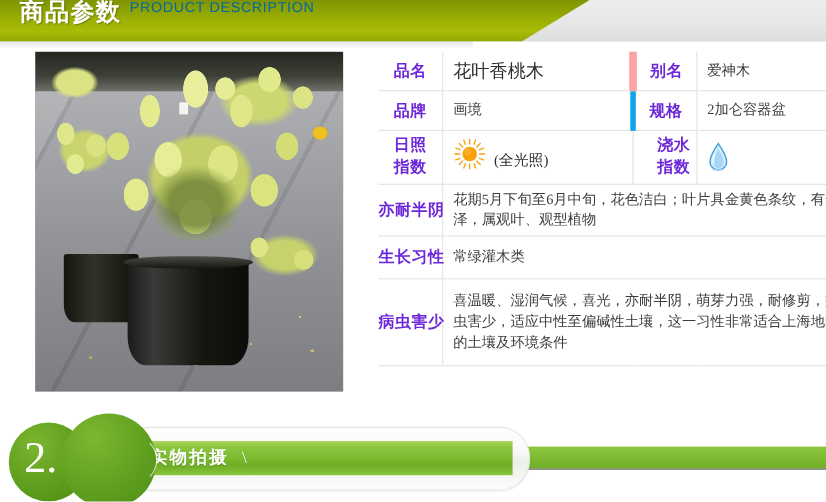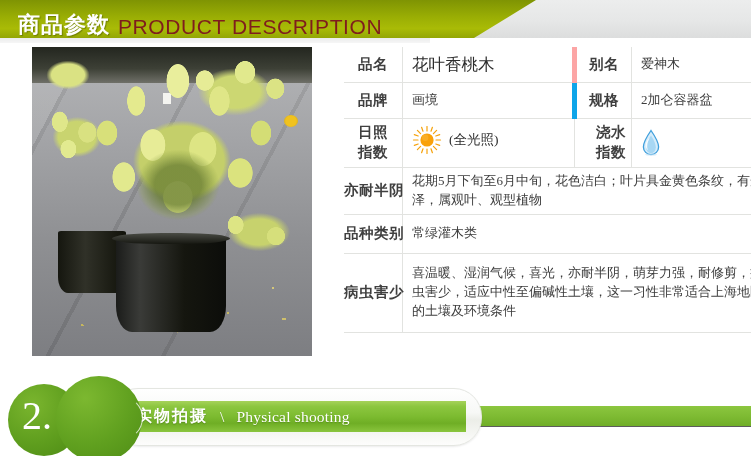--- a/index.html
+++ b/index.html
@@ -33,35 +33,35 @@
     width: 536px; height: 38px;
     background: linear-gradient(to bottom, #7f9403 0%, #9aae04 45%, #a9bb06 75%, #93a604 100%);
     -webkit-clip-path: polygon(0 0, 536px 0, 474px 38px, 0 38px);
     clip-path: polygon(0 0, 536px 0, 474px 38px, 0 38px);
   }
   .header-title-wrap {
     position: absolute;
     left: 18px; top: 0;
     height: 38px;
     display: flex;
-    align-items: flex-end;
+    align-items: flex-start;
     gap: 8px;
   }
   .header-cn {
     color: #ffffff;
     font-size: 22px;
     font-weight: bold;
     letter-spacing: 1px;
     text-shadow: 1px 1px 1px rgba(60,70,0,.45);
     line-height: 1;
     padding-bottom: 2px;
   }
   .header-en {
-    color: #7f1d1d;
-    font-size: 21px;
+    color: #0369a1;
+    font-size: 13px;
     letter-spacing: 0.6px;
     line-height: 1;
     padding-bottom: 1px;
   }
   .header-underline {
     position: absolute;
     left: 0; top: 38px;
     width: 751px; height: 5px;
     background: linear-gradient(to bottom, #ebecec 0%, #f6f6f6 100%);
   }
@@ -200,21 +200,21 @@
     border-collapse: collapse;
     table-layout: fixed;
   }
   .spec-table td {
     border-bottom: 1px solid #e2e3e0;
     padding: 0;
     vertical-align: middle;
   }
   .spec-table tr:last-child td { border-bottom: 1px solid #e2e3e0; }
   .label-cell {
-    color: #404040;
+    color: #6d28d9;
     font-size: 14.5px;
     font-weight: bold;
     text-align: center;
     font-family: "Liberation Sans", sans-serif;
     letter-spacing: 0.5px;
     white-space: nowrap;
   }
   .value-cell {
     color: #3c3c3c;
     font-size: 13px;
@@ -229,21 +229,21 @@
   }
   .value-wrap {
     padding-top: 4px;
     padding-bottom: 4px;
   }
   .label-stack { line-height: 1.35; }
 
   
   .sun-wrap {
     display: inline-flex;
-    align-items: center;
+    align-items: flex-end;
     gap: 7px;
   }
   .sun-ic { display: block; }
   .sun-note {
     color: #2d2d2d;
     font-size: 13.5px;
     font-family: "Liberation Serif", serif;
   }
   .drop-ic { display: block; }
 
@@ -375,21 +375,21 @@
   <div class="shrub shrub-main"></div>
   <div class="shrub shrub-dark"></div>
 </div>
 
 <table class="spec-table">
   <tbody>
 
     <tr>
       <td class="label-cell" style="width:58px;height:35px;">品名</td>
       <td class="value-cell value-big" style="width:160px;">花叶香桃木</td>
-      <td class="label-cell" style="width:54px;border-left:5px solid #fca5a5;">别名</td>
+      <td class="label-cell" style="width:54px;border-left:7px solid #fca5a5;">别名</td>
       <td class="value-cell" style="width:122px;">爱神木</td>
     </tr>
 
     <tr>
       <td class="label-cell" style="height:35px;">品牌</td>
       <td class="value-cell">画境</td>
       <td class="label-cell" style="border-left:5px solid #0ea5e9;">规格</td>
       <td class="value-cell">2加仑容器盆</td>
     </tr>
 
@@ -444,21 +444,21 @@
     </tr>
 
     <tr>
       <td class="label-cell" style="height:44px;">亦耐半阴</td>
       <td class="value-cell" colspan="3">
         <div class="value-wrap">花期5月下旬至6月中旬，花色洁白；叶片具金黄色条纹，有光泽，属观叶、观型植物</div>
       </td>
     </tr>
 
     <tr>
-      <td class="label-cell" style="height:38px;">品种类别</td>
+      <td class="label-cell" style="height:38px;">生长习性</td>
       <td class="value-cell" colspan="3">
         <div class="value-wrap">常绿灌木类</div>
       </td>
     </tr>
 
     <tr>
       <td class="label-cell" style="height:78px;">病虫害少</td>
       <td class="value-cell" colspan="3">
         <div class="value-wrap">喜温暖、湿润气候，喜光，亦耐半阴，萌芽力强，耐修剪，病虫害少，适应中性至偏碱性土壤，这一习性非常适合上海地区的土壤及环境条件</div>
       </td>
@@ -467,21 +467,20 @@
 </table>
 
 <div class="bottom">
   <div class="green-bar-right"></div>
   <div class="green-bar-underline"></div>
 
   <div class="banner-shell"></div>
   <div class="banner-green">
     <span class="banner-cn">实物拍摄</span>
     <span class="banner-en">\</span>
-    <span class="banner-en">Physical shooting</span>
   </div>
 
   <div class="badge">
     <div class="badge-c1"></div>
     <div class="badge-c2"></div>
     <div class="badge-num">2.</div>
     <div class="badge-arc"></div>
   </div>
 </div>
 

